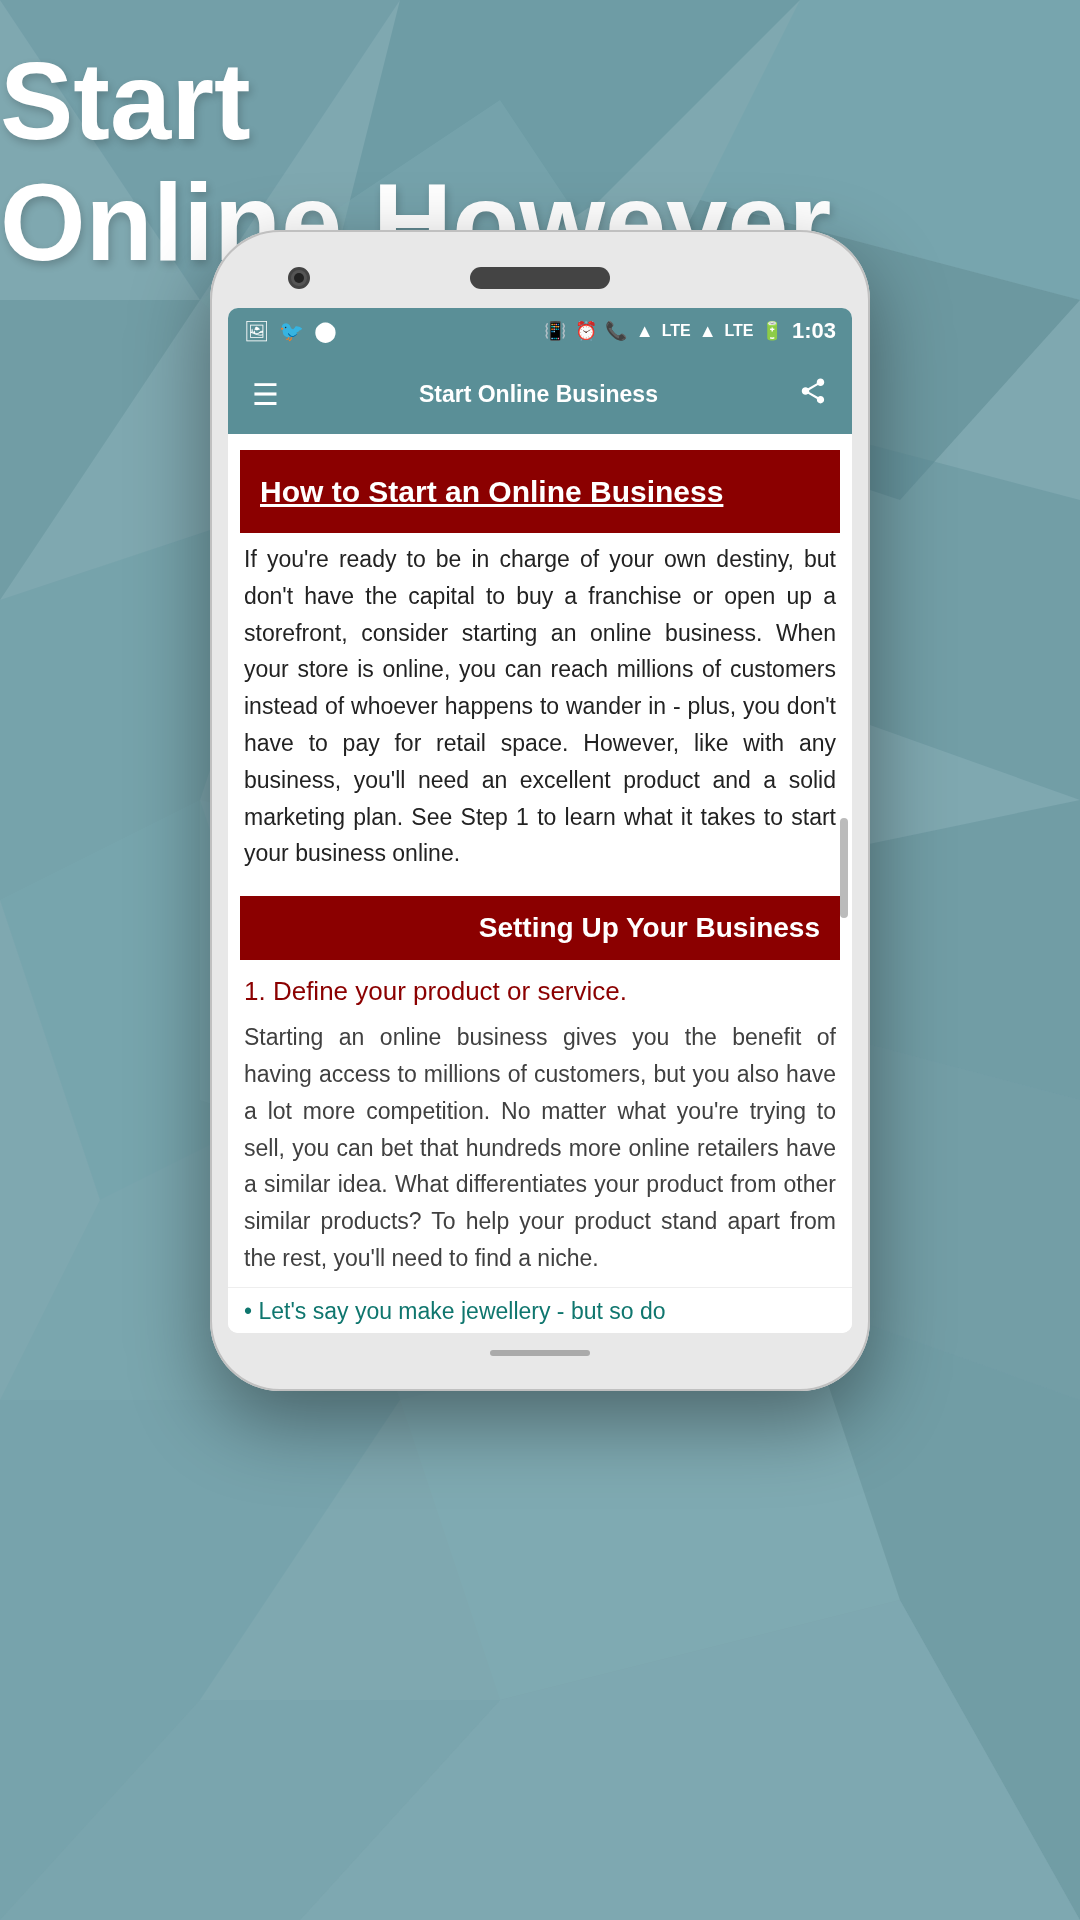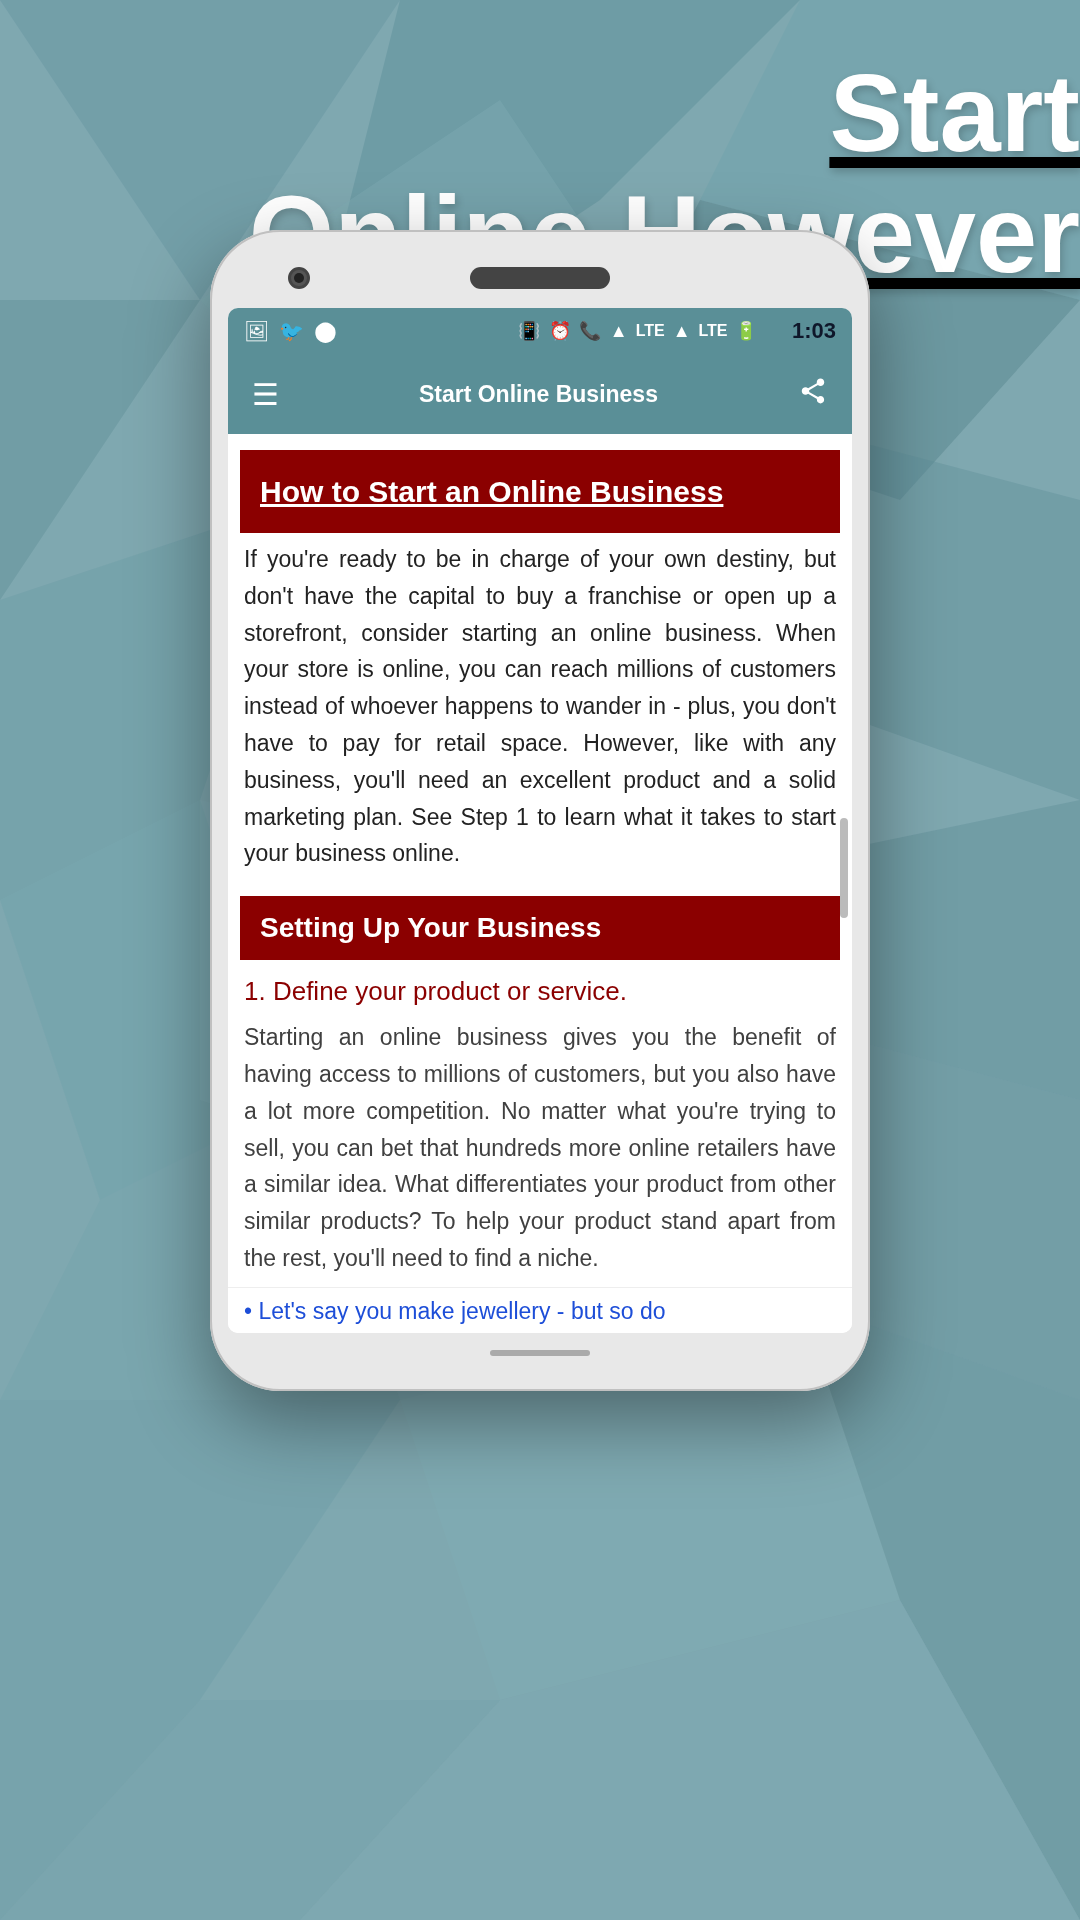--- a/index.html
+++ b/index.html
@@ -22,25 +22,24 @@
       z-index: 0;
     }
 
     .bg-canvas svg {
       width: 100%; height: 100%;
     }
 
     
     .header-title {
       position: absolute;
-      top: 52px;
+      top: 40px;
       left: 0; right: 0;
-      text-align: right;
+      text-align: left;
       z-index: 2;
-      text-decoration: underline;
     }
 
     .header-title h1 {
       color: white;
       font-size: 110px;
       font-weight: 900;
       line-height: 1.1;
       text-shadow: 2px 4px 8px rgba(0,0,0,0.2);
       font-family: 'Arial Black', 'Arial', sans-serif;
     }
@@ -131,22 +130,21 @@
       display: flex;
       align-items: center;
       gap: 8px;
       color: white;
       font-size: 20px;
     }
 
     .status-time {
       font-size: 22px;
       font-weight: bold;
-      color: #0f172a;
-      margin-left: 26px;
+      color: #ffffff;
     }
 
     
     .app-bar {
       background: #5a8f97;
       display: flex;
       align-items: center;
       justify-content: space-between;
       padding: 18px 24px;
       height: 80px;
@@ -191,20 +189,21 @@
       line-height: 1.6;
       color: #222;
       text-align: justify;
     }
 
     
     .section-header {
       background: #8b0000;
       padding: 16px 20px;
       margin: 14px 12px 0 12px;
+      text-align: right;
     }
 
     .section-header h3 {
       color: white;
       font-size: 28px;
       font-weight: 900;
       font-family: 'Arial Black', Arial, sans-serif;
     }
 
     
@@ -341,21 +340,21 @@
         </div>
 
         <div class="step-header">
           <span>1. Define your product or service.</span>
         </div>
 
         <div class="step-body">
           <p>Starting an online business gives you the benefit of having access to millions of customers, but you also have a lot more competition. No matter what you're trying to sell, you can bet that hundreds more online retailers have a similar idea. What differentiates your product from other similar products? To help your product stand apart from the rest, you'll need to find a niche.</p>
         </div>
 
-        <div style="padding: 0 28px 8px 16px; font-size: 23px; color: #1d4ed8; border-top: 1px solid #eee; padding-top: 10px;">
+        <div style="padding: 0 28px 8px 16px; font-size: 23px; color: #0f766e; border-top: 1px solid #eee; padding-top: 10px;">
           <span>• Let's say you make jewellery - but so do</span>
         </div>
 
       </div>
     </div>
 
     <div class="phone-bottom-bar">
       <div class="home-indicator"></div>
     </div>
 

